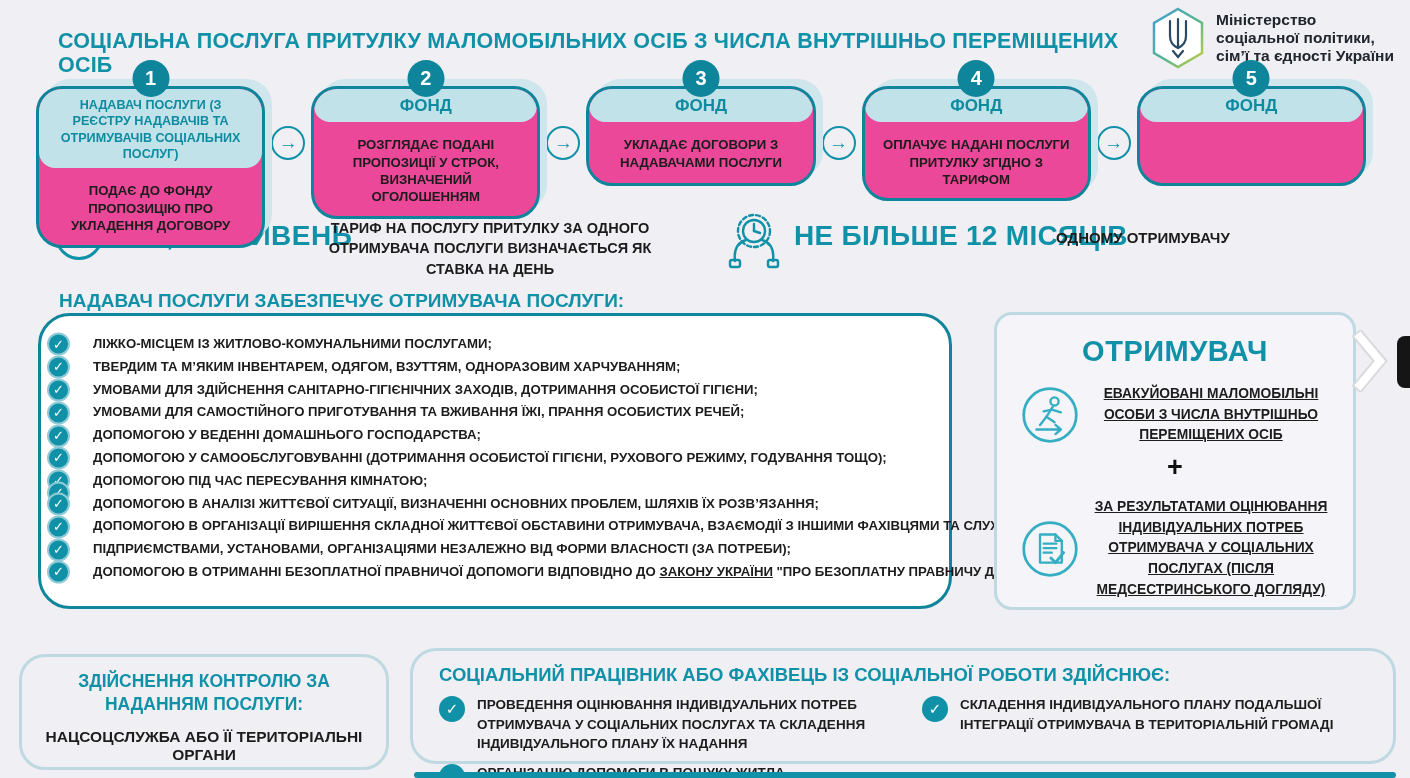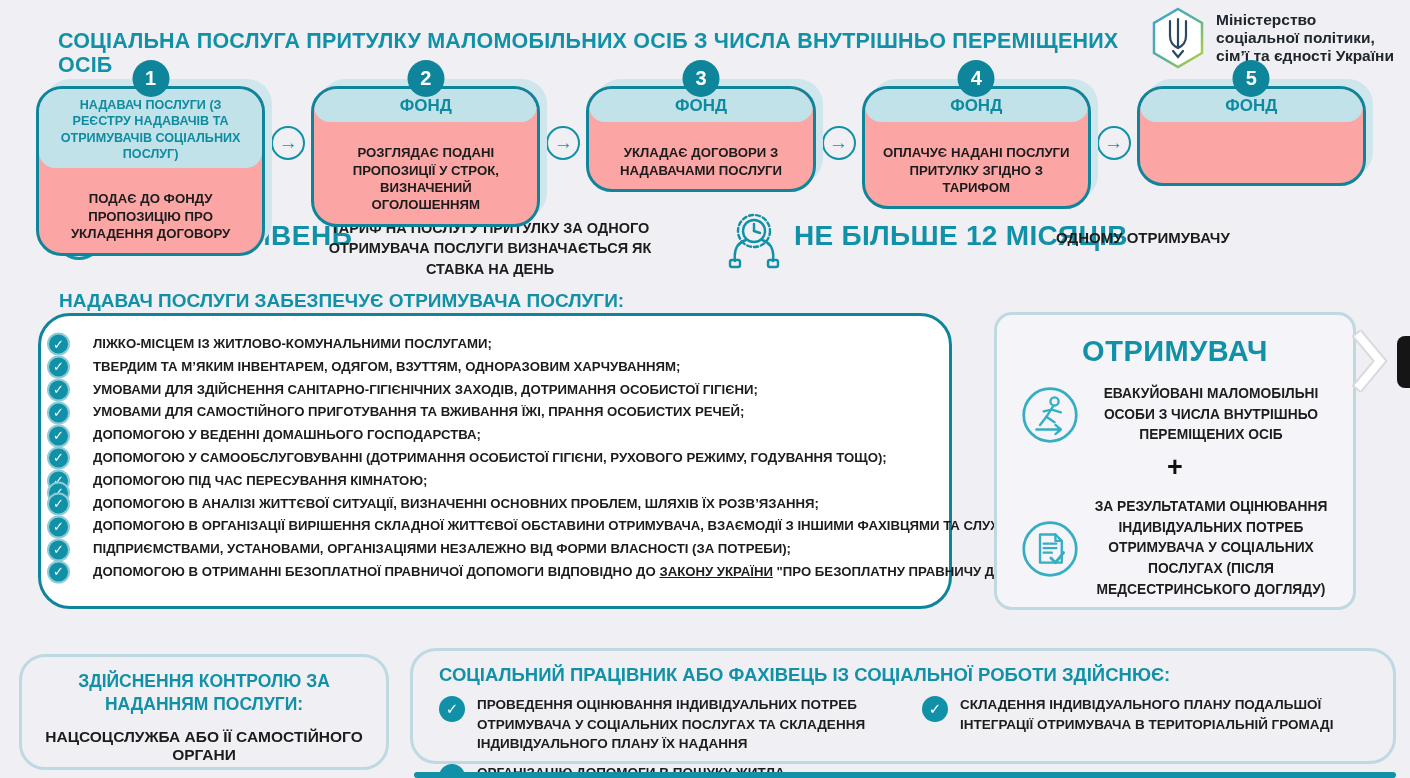--- a/index.html
+++ b/index.html
@@ -20,29 +20,29 @@
   
   .steps { position:absolute; left:36px; right:44px; top:60px; display:flex; align-items:flex-start; }
   .step { flex:1 1 0; position:relative; padding-top:26px; }
   .step-num {
     position:absolute; top:0; left:50%; transform:translateX(-50%); z-index:3;
     width:37px; height:37px; border-radius:50%; background:#0f859c; color:#fff;
     font-size:20px; font-weight:800; display:flex; align-items:center; justify-content:center;
   }
   .step-box {
     position:relative; z-index:2; border:3px solid #0f859c; border-radius:26px;
-    background:#fca5a5; overflow:hidden; min-height:100px;
+    background:#ec4899; overflow:hidden; min-height:100px;
     box-shadow:8px -8px 0 -1px #cfe6ed;
   }
   .step-head {
     background:#c2e2ea; color:#0f8ba0; font-weight:800; text-align:center;
     padding:8px 10px 6px; border-radius:0 0 16px 16px; font-size:12.6px; line-height:1.3;
   }
   .step-head.big { font-size:17px; padding:6px 26px 5px; }
-  .step-body { padding:22px 11px 10px; text-align:center; font-weight:700; font-size:13.2px; line-height:1.32; }
+  .step-body { padding:14px 11px 10px; text-align:center; font-weight:700; font-size:13.2px; line-height:1.32; }
   .arrow-cell { width:46px; flex:0 0 46px; display:flex; justify-content:center; padding-top:66px; }
   .arrow-circle {
     width:34px; height:34px; border:2px solid #1191a8; border-radius:50%;
     color:#1191a8; font-size:19px; font-weight:700;
     display:flex; align-items:center; justify-content:center;
   }
   
   .uah-badge {
     position:absolute; left:55px; top:212px; width:48px; height:48px;
     border:3px solid #1191a8; border-radius:50%; color:#1191a8;
@@ -68,21 +68,21 @@
     border:2px solid #8ecbd7; color:#fff; font-size:13px; font-weight:800;
     display:flex; align-items:center; justify-content:center;
   }
   .law-link { text-decoration:underline; color:inherit; cursor:pointer; }
   
   .receiver-box {
     position:absolute; left:994px; top:312px; width:362px; height:298px;
     border:3px solid #bed9e2; border-radius:18px; background:#f5f4f8;
   }
   .receiver-title { margin:20px 0 0; text-align:center; font-size:29px; font-weight:800; color:#1191a8; letter-spacing:.5px; }
-  .receiver-row { display:flex; gap:14px; align-items:center; padding:0 24px; margin-top:16px; }
+  .receiver-row { display:flex; gap:14px; align-items:center; padding:0 24px; margin-top:16px;text-decoration:underline; }
   .receiver-row .txt { flex:1; font-size:13.8px; font-weight:700; text-align:center; line-height:1.5; }
   .plus-sign { text-align:center; font-size:27px; font-weight:800; color:#101010; margin:8px 0 0; line-height:1; }
   .edge-chevron { position:absolute; left:1352px; top:330px; }
   .edge-bar { position:absolute; right:0; top:336px; width:13px; height:52px; background:#151515; border-radius:8px 0 0 8px; }
   
   .control-box {
     position:absolute; left:19px; top:654px; width:370px; height:116px;
     border:3px solid #bed9e2; border-radius:26px;
   }
   .control-title { margin:13px 20px 0; text-align:center; color:#1191a8; font-weight:800; font-size:17.5px; line-height:1.3; }
@@ -256,21 +256,21 @@
 </div>
 
 <svg class="edge-chevron" width="36" height="62" viewBox="0 0 36 62">
   <polyline points="8,7 28,31 8,55" fill="none" stroke="#d9d9de" stroke-width="12" stroke-linecap="square"></polyline>
   <polyline points="8,7 28,31 8,55" fill="none" stroke="#ffffff" stroke-width="8" stroke-linecap="square"></polyline>
 </svg>
 <div class="edge-bar"></div>
 
 <div class="control-box">
   <div class="control-title">ЗДІЙСНЕННЯ КОНТРОЛЮ ЗА НАДАННЯМ ПОСЛУГИ:</div>
-  <div class="control-body">НАЦСОЦСЛУЖБА АБО ЇЇ САМОСТІЙНОГО ОРГАНИ</div>
+  <div class="control-body">НАЦСОЦСЛУЖБА АБО ЇЇ ТЕРИТОРІАЛЬНІ ОРГАНИ</div>
 </div>
 
 <div class="worker-box">
   <div class="worker-title">СОЦІАЛЬНИЙ ПРАЦІВНИК АБО ФАХІВЕЦЬ ІЗ СОЦІАЛЬНОЇ РОБОТИ ЗДІЙСНЮЄ:</div>
   <div class="worker-items">
     <div class="worker-col">
       <div class="worker-item">
         <span class="worker-check">✓</span>
         <span class="worker-text">ПРОВЕДЕННЯ ОЦІНЮВАННЯ ІНДИВІДУАЛЬНИХ ПОТРЕБ ОТРИМУВАЧА У СОЦІАЛЬНИХ ПОСЛУГАХ ТА СКЛАДЕННЯ ІНДИВІДУАЛЬНОГО ПЛАНУ ЇХ НАДАННЯ</span>
       </div>

